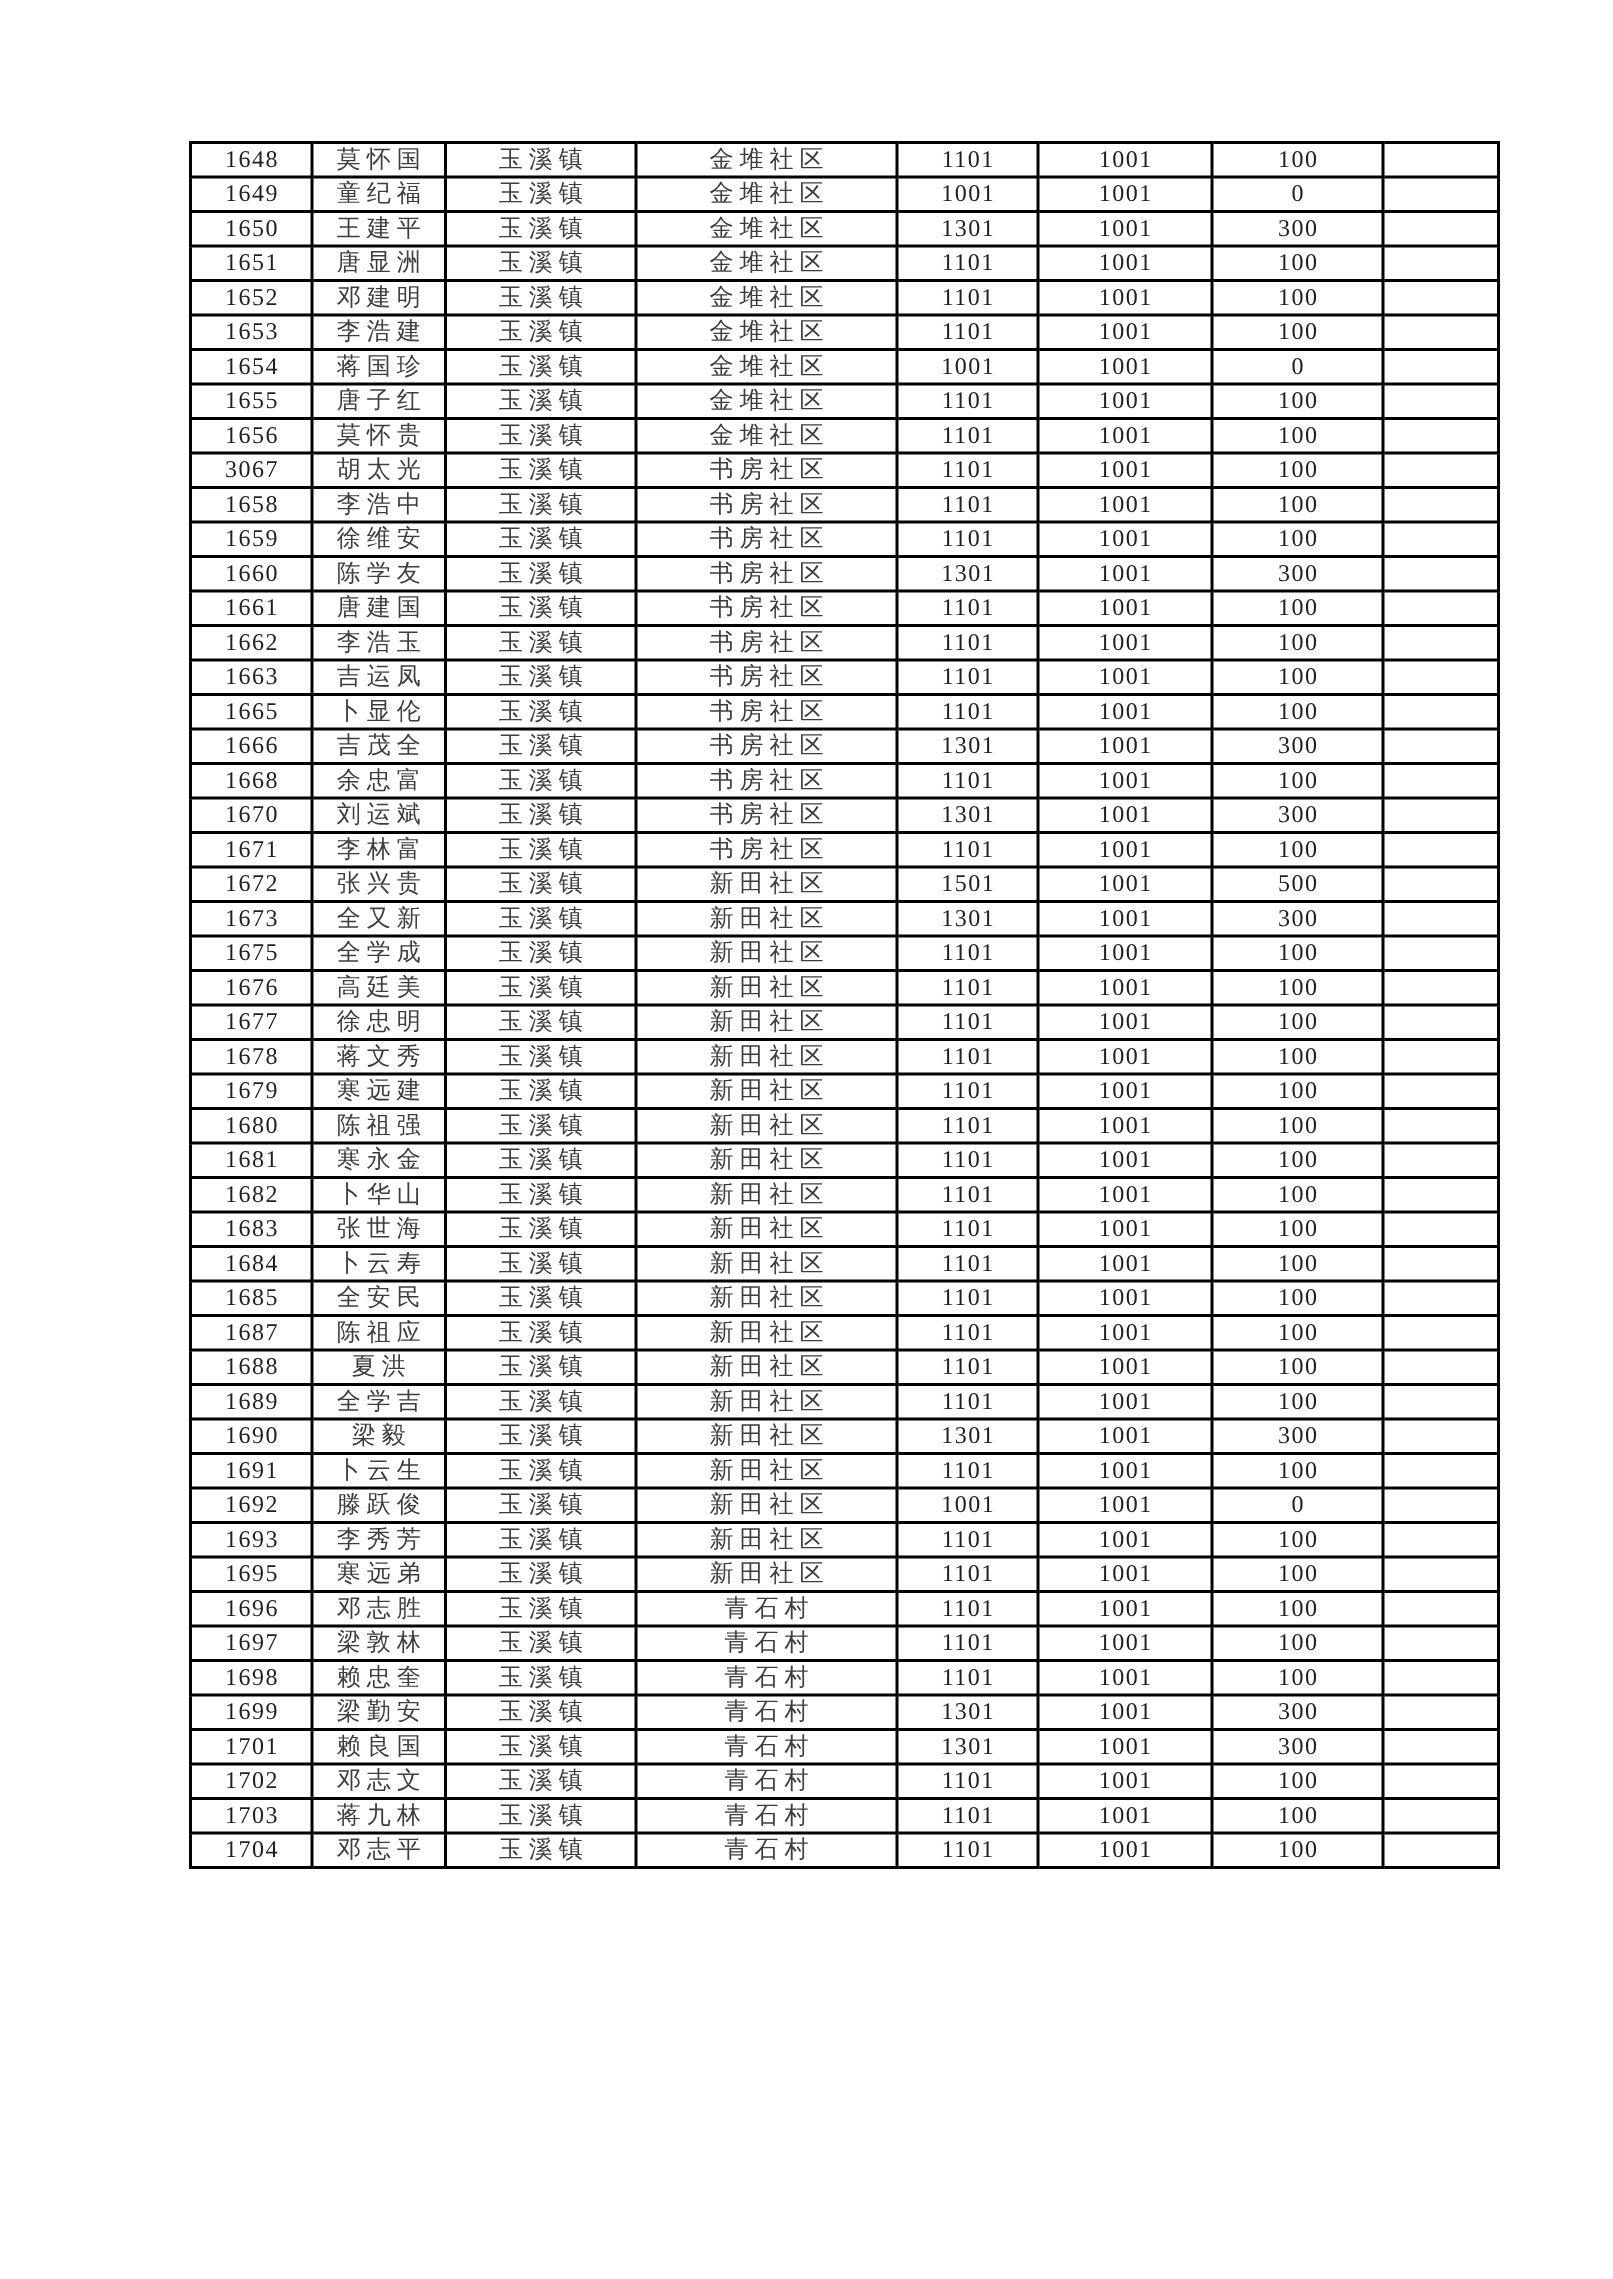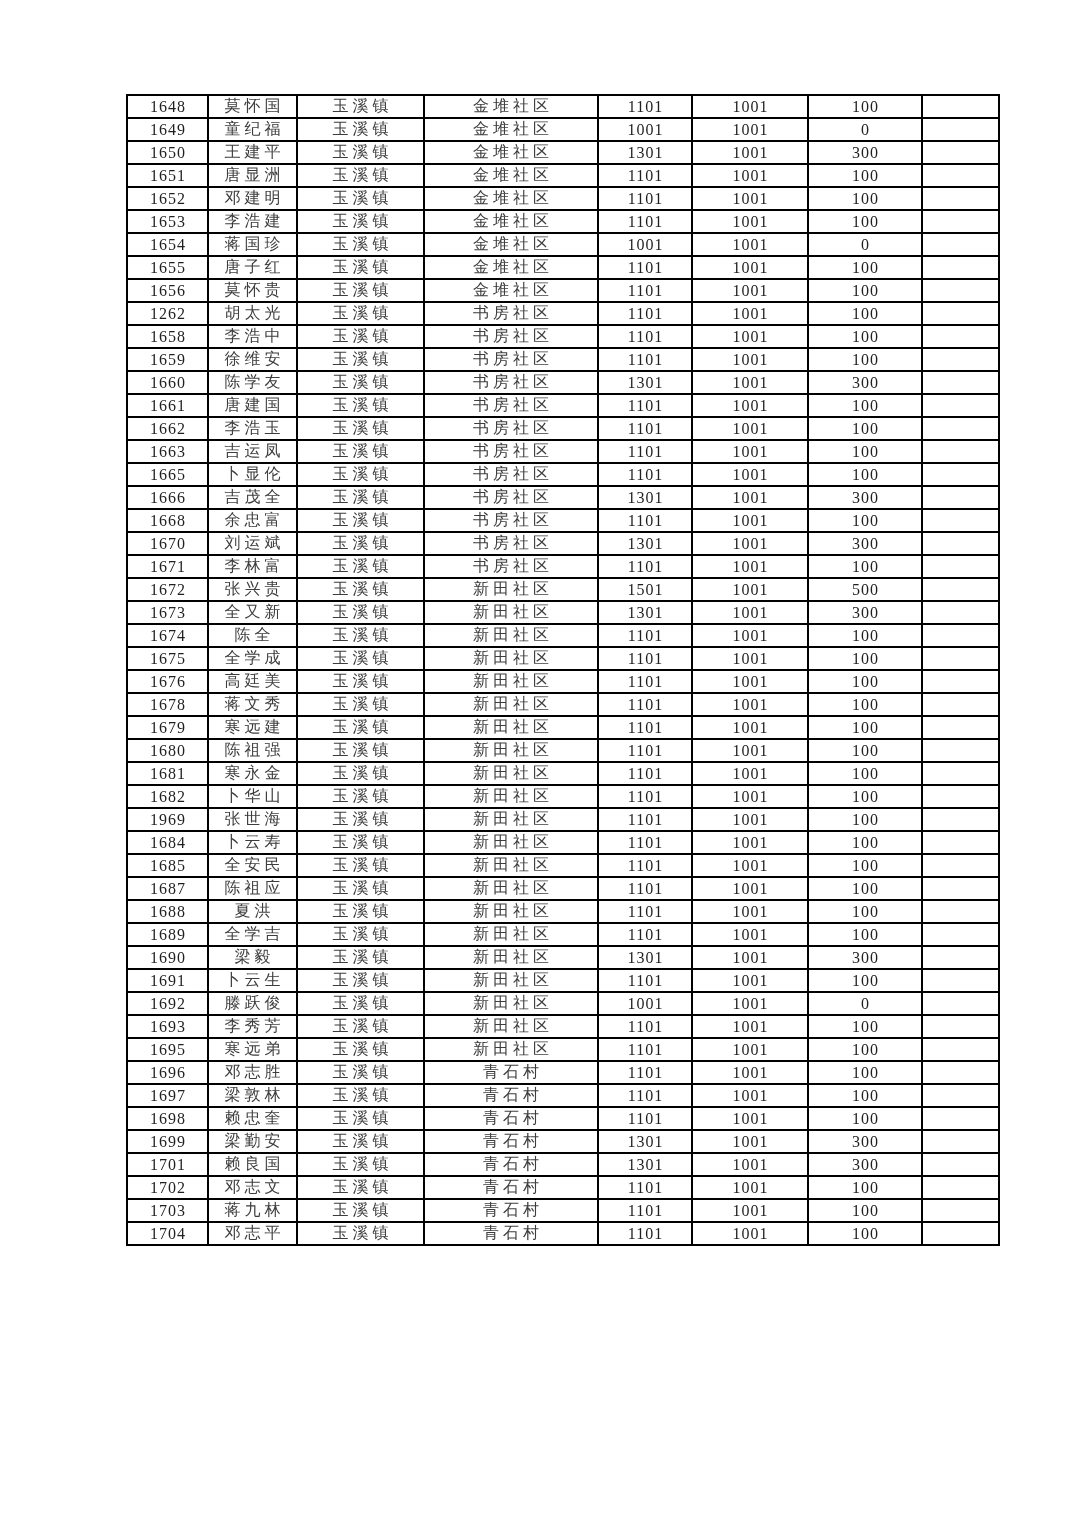--- a/index.html
+++ b/index.html
@@ -163,21 +163,21 @@
     <td class="cjk">莫怀贵</td>
     <td class="cjk">玉溪镇</td>
     <td class="cjk">金堆社区</td>
     <td class="num">1101</td>
     <td class="num">1001</td>
     <td class="num">100</td>
     <td class="num"></td>
   </tr>
 
   <tr>
-    <td class="num">1262</td>
+    <td class="num">3067</td>
     <td class="cjk">胡太光</td>
     <td class="cjk">玉溪镇</td>
     <td class="cjk">书房社区</td>
     <td class="num">1101</td>
     <td class="num">1001</td>
     <td class="num">100</td>
     <td class="num"></td>
   </tr>
 
   <tr>
@@ -319,30 +319,20 @@
     <td class="num">1673</td>
     <td class="cjk">全又新</td>
     <td class="cjk">玉溪镇</td>
     <td class="cjk">新田社区</td>
     <td class="num">1301</td>
     <td class="num">1001</td>
     <td class="num">300</td>
     <td class="num"></td>
   </tr>
 
-  <tr>
-    <td class="num">1674</td>
-    <td class="cjk">陈全</td>
-    <td class="cjk">玉溪镇</td>
-    <td class="cjk">新田社区</td>
-    <td class="num">1101</td>
-    <td class="num">1001</td>
-    <td class="num">100</td>
-    <td class="num"></td>
-  </tr>
 
   <tr>
     <td class="num">1675</td>
     <td class="cjk">全学成</td>
     <td class="cjk">玉溪镇</td>
     <td class="cjk">新田社区</td>
     <td class="num">1101</td>
     <td class="num">1001</td>
     <td class="num">100</td>
     <td class="num"></td>
@@ -352,20 +342,30 @@
     <td class="num">1676</td>
     <td class="cjk">高廷美</td>
     <td class="cjk">玉溪镇</td>
     <td class="cjk">新田社区</td>
     <td class="num">1101</td>
     <td class="num">1001</td>
     <td class="num">100</td>
     <td class="num"></td>
   </tr>
 
+  <tr>
+    <td class="num">1677</td>
+    <td class="cjk">徐忠明</td>
+    <td class="cjk">玉溪镇</td>
+    <td class="cjk">新田社区</td>
+    <td class="num">1101</td>
+    <td class="num">1001</td>
+    <td class="num">100</td>
+    <td class="num"></td>
+  </tr>
 
   <tr>
     <td class="num">1678</td>
     <td class="cjk">蒋文秀</td>
     <td class="cjk">玉溪镇</td>
     <td class="cjk">新田社区</td>
     <td class="num">1101</td>
     <td class="num">1001</td>
     <td class="num">100</td>
     <td class="num"></td>
@@ -409,21 +409,21 @@
     <td class="cjk">卜华山</td>
     <td class="cjk">玉溪镇</td>
     <td class="cjk">新田社区</td>
     <td class="num">1101</td>
     <td class="num">1001</td>
     <td class="num">100</td>
     <td class="num"></td>
   </tr>
 
   <tr>
-    <td class="num">1969</td>
+    <td class="num">1683</td>
     <td class="cjk">张世海</td>
     <td class="cjk">玉溪镇</td>
     <td class="cjk">新田社区</td>
     <td class="num">1101</td>
     <td class="num">1001</td>
     <td class="num">100</td>
     <td class="num"></td>
   </tr>
 
   <tr>

